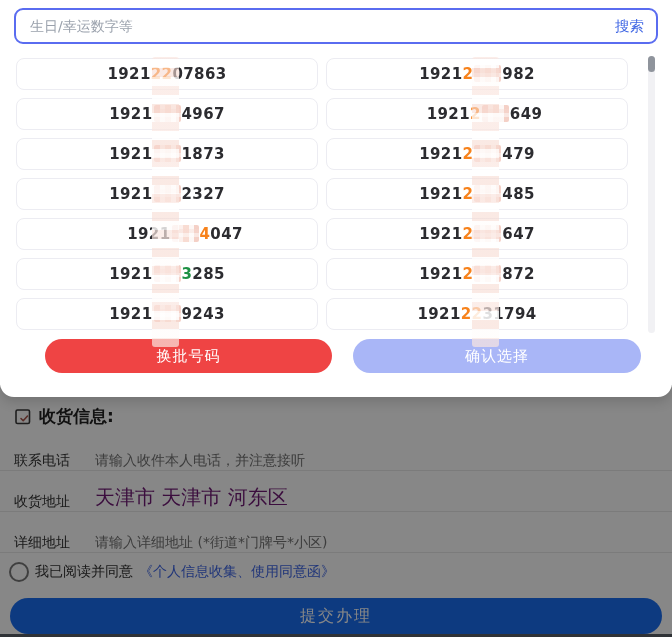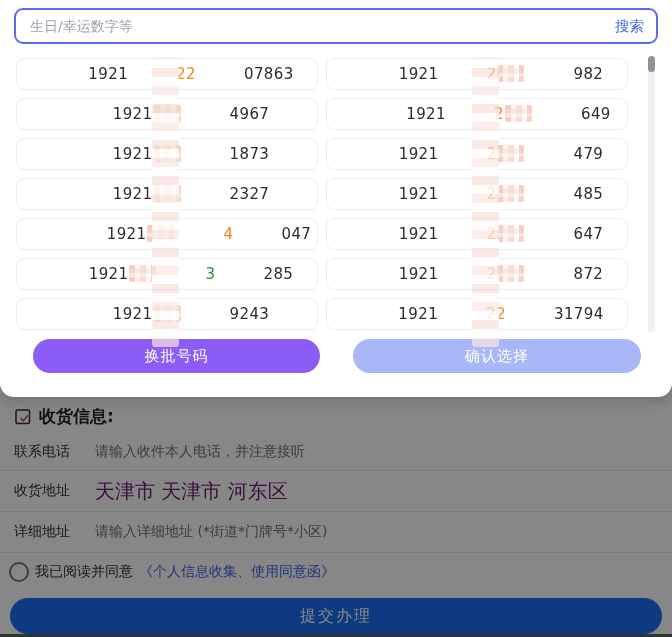--- a/index.html
+++ b/index.html
@@ -5,21 +5,21 @@
   html,body{margin:0;padding:0;background:#fff;}
   .stage{position:relative;width:672px;height:637px;overflow:hidden;
          font-family:"DejaVu Sans","Liberation Sans",sans-serif;}
 
   
   .form-section{position:absolute;left:0;top:385px;width:672px;height:252px;background:#fff;z-index:1;}
   .dim-overlay{position:absolute;left:0;top:385px;width:672px;height:252px;background:rgba(0,0,0,0.47);z-index:5;pointer-events:none;}
 
   .section-header{position:absolute;left:14px;top:20px;display:flex;align-items:center;gap:7px;}
   .section-header .ttl{font-size:17px;font-weight:bold;color:#222;}
-  .form-row{position:absolute;left:0;width:672px;display:flex;align-items:center;
+  .form-row{position:absolute;left:0;width:672px;display:flex;align-items:flex-end;
             padding:0 14px;box-sizing:border-box;border-bottom:1px solid #e9e9e9;}
   .form-row .lbl{width:81px;font-size:14px;color:#333;flex:0 0 81px;}
   .form-row .val{font-size:20px;color:#701a75;}
   .form-row .ph{font-size:14px;color:#737373;}
   .row1{top:48px;height:38px;}
   .row2{top:86px;height:41px;}
   .row3{top:127px;height:41px;}
 
   .agree{position:absolute;left:9px;top:177px;height:20px;display:flex;align-items:center;gap:6px;}
   .agree .radio{width:16px;height:16px;border:2px solid #787878;border-radius:50%;background:transparent;flex:0 0 16px;}
@@ -39,41 +39,41 @@
               border:2px solid #5a6cf0;border-radius:9px;display:flex;align-items:center;padding:0 12px;background:#fff;}
   .search-bar input{flex:1;border:none;outline:none;font-size:14px;color:#333;background:transparent;
                     font-family:"DejaVu Sans","Liberation Sans",sans-serif;}
   .search-bar input::placeholder{color:#9aa1ac;}
   .search-go{font-size:14.5px;color:#3f66e4;cursor:pointer;flex:0 0 auto;}
 
   .num-grid{position:absolute;left:0;top:56px;width:672px;height:278px;overflow:hidden;z-index:10;}
   .num-card{position:absolute;width:302px;height:32px;box-sizing:border-box;background:#fff;
             border:1px solid #ececf2;border-radius:8px;display:flex;align-items:center;justify-content:center;}
   .num{font-size:15px;color:#2c2c30;letter-spacing:.4px;white-space:nowrap;}
-  .num b{font-weight:normal;margin-left:48px;}
+  .num b{font-weight:bold;}
   .num .c-orange{color:#f7821b;}
   .num .c-green{color:#1d9144;}
   .masked{display:inline-block;width:27px;height:17px;border-radius:2px;vertical-align:-3px;margin:0 1px;
     background:
       repeating-linear-gradient(0deg, rgba(255,255,255,0) 0 5px, rgba(255,255,255,.5) 5px 9px, rgba(246,216,208,.35) 9px 13px),
       repeating-linear-gradient(90deg, rgba(244,199,188,.9) 0 6px, rgba(252,240,236,.95) 6px 11px,
         rgba(247,214,203,.85) 11px 17px, rgba(253,247,245,.95) 17px 22px, rgba(243,203,192,.9) 22px 27px);}
 
   .scroll-track{position:absolute;left:648px;top:56px;width:7px;height:277px;background:#f1f1f4;border-radius:4px;z-index:15;}
   .scroll-thumb{position:absolute;left:0;top:0;width:7px;height:16px;background:#8f949c;border-radius:4px;}
 
   .strip{position:absolute;top:57px;width:27px;height:290px;z-index:30;pointer-events:none;border-radius:3px;
     background:repeating-linear-gradient(0deg, rgba(250,230,224,.7) 0 9px, rgba(255,253,252,.8) 9px 18px,
       rgba(247,219,210,.6) 18px 27px, rgba(255,255,255,.85) 27px 36px);}
   .strip-left{left:152px;}
   .strip-right{left:472px;}
 
   .pill-btn{position:absolute;top:339px;height:34px;border-radius:17px;z-index:20;color:#fff;font-size:15px;
             letter-spacing:1px;display:flex;align-items:center;justify-content:center;cursor:pointer;}
-  .btn-change{left:33px;width:287px;background:#8b5cf6;}
+  .btn-change{left:45px;width:287px;background:#ef4444;}
   .btn-confirm{left:353px;width:288px;background:#a9b6f7;}
 </style>
 </head>
 <body>
 
 <div class="stage">
 
   <div class="form-section">
     <div class="section-header">
       <svg width="18" height="18" viewBox="0 0 18 18">

